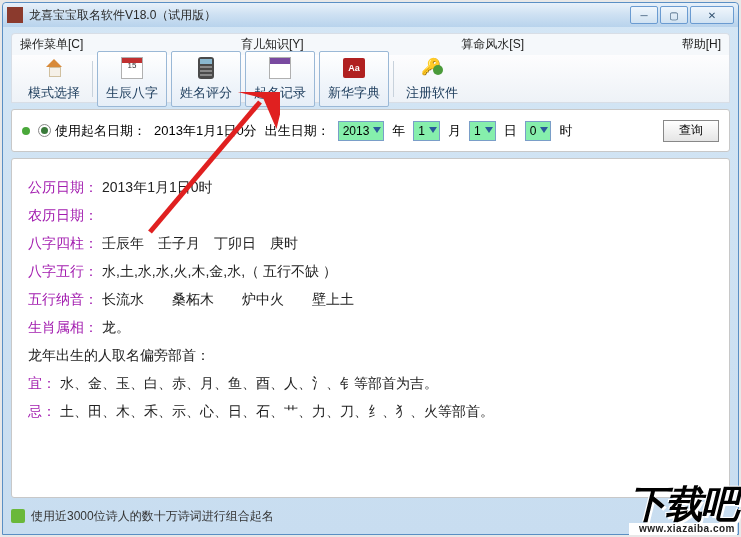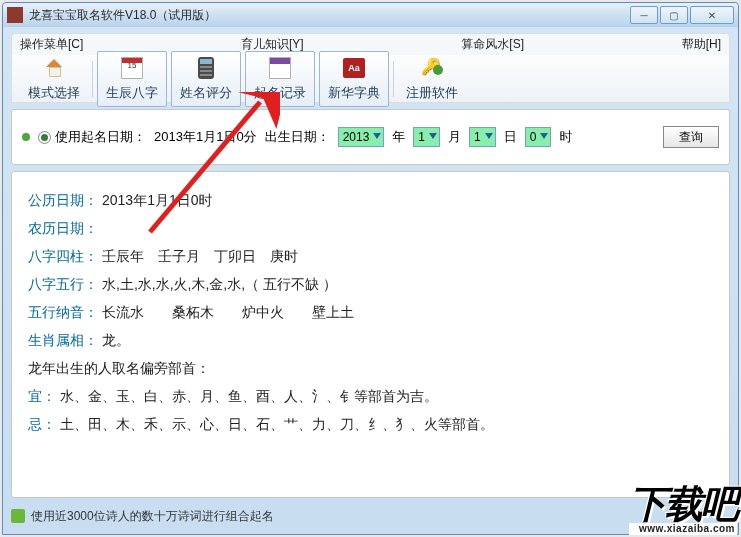--- a/index.html
+++ b/index.html
@@ -40,33 +40,33 @@
 
 .icon-dict { width: 22px; height: 20px; background: #b02020; border-radius: 2px; position: relative; display: flex; align-items: center; justify-content: center; color: #fff; font-size: 9px; font-weight: bold; }
 
 .icon-reg { width: 22px; height: 22px; position: relative; }
 .icon-reg::before { content: "🔑"; font-size: 16px; position: absolute; left: 0; }
 .icon-reg::after { content: ""; position: absolute; right: 0; top: 8px; width: 10px; height: 10px; background: #4a9a3a; border-radius: 50%; }
 
 .toolbar-sep { width: 1px; height: 36px; background: #c8d2dc; margin: 0 2px; }
 
 
-.datebar { height: 56px; margin: 6px 8px; background: #fff; border: 1px solid #c8c8c8; border-radius: 3px; display: flex; align-items: center; padding: 0 10px; gap: 8px; font-size: 13px; }
+.datebar { height: 43px; margin: 6px 8px; background: #fff; border: 1px solid #c8c8c8; border-radius: 3px; display: flex; align-items: center; padding: 0 10px; gap: 8px; font-size: 13px; }
 .radio-wrap { display: flex; align-items: center; gap: 4px; }
 .radio { width: 13px; height: 13px; border: 1px solid #888; border-radius: 50%; display: inline-flex; align-items: center; justify-content: center; background: #fff; }
 .radio.checked::after { content: ""; width: 7px; height: 7px; background: #3a7a3a; border-radius: 50%; }
 .date-select { border: 1px solid #7a9ec8; background: #86efac; height: 20px; padding: 0 14px 0 4px; font-size: 12px; position: relative; display: inline-flex; align-items: center; }
 .date-select::after { content: ""; position: absolute; right: 2px; top: 5px; border-left: 4px solid transparent; border-right: 4px solid transparent; border-top: 6px solid #2a5a9a; }
 .query-btn { width: 56px; height: 22px; border: 1px solid #888; background: linear-gradient(to bottom, #fff, #e5e5e5); font-size: 12px; cursor: pointer; margin-left: auto; }
 .green-dot { width: 8px; height: 8px; background: #4aa83a; border-radius: 50%; display: inline-block; }
 
 
 .content { flex: 1; margin: 0 8px 6px 8px; background: #fff; border: 1px solid #c8c8c8; border-radius: 3px; padding: 14px 16px; font-size: 14px; line-height: 2; color: #222; overflow: auto; }
 .content-row { display: flex; gap: 4px; }
-.content-label { color: #0369a1; }
+.content-label { color: #a21caf; }
 .content-val { }
 
 
 .statusbar { height: 24px; margin: 0 8px 6px 8px; display: flex; align-items: center; font-size: 12px; color: #333; gap: 6px; }
 .status-icon { width: 14px; height: 14px; background: #6ab83a; border-radius: 2px; }
 
 
 .arrow-ann { position: absolute; top: 92px; left: 130px; width: 150px; height: 150px; pointer-events: none; z-index: 100; }
 .arrow-ann svg { width: 100%; height: 100%; }
 

